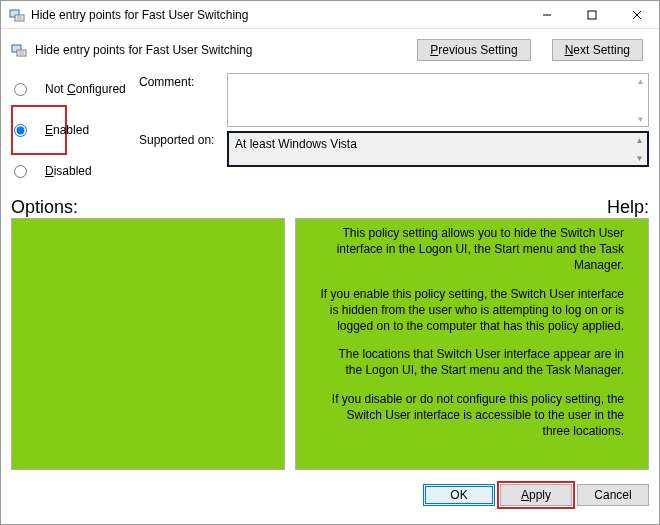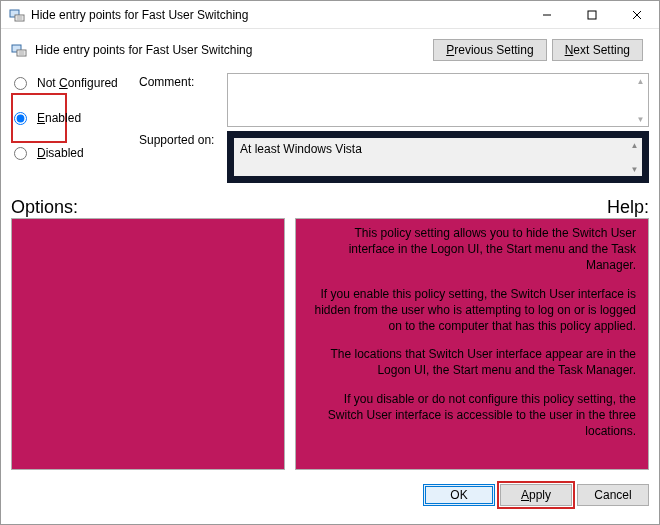--- a/index.html
+++ b/index.html
@@ -49,21 +49,21 @@
   }
   .header-row .icon {
     width: 16px; height: 16px; flex: none;
     display: inline-flex; align-items: center; justify-content: center;
   }
   .header-title {
     flex: 1;
     font-size: 12px;
   }
   .nav-btns {
-    display: flex; gap: 5px;
+    display: flex; gap: 21px;
     margin-right: 6px;
   }
   .btn {
     background: #e1e1e1;
     border: 1px solid #adadad;
     padding: 3px 12px;
     font-family: inherit;
     font-size: 12px;
     cursor: default;
     min-width: 72px;
@@ -76,23 +76,23 @@
     align-items: flex-start;
     margin-top: 6px;
   }
   .radios {
     width: 128px;
     padding-top: 0px;
   }
   .radio-opt {
     display: flex;
     align-items: center;
-    gap: 8px;
+    gap: 16px;
     padding: 2px 3px;
-    margin: 1px 0;
+    margin: 7px 0;
     font-size: 12px;
   }
   .radio-opt input { margin: 0 2px 0 0; }
   .radio-opt.highlight {
     border: 2px solid #d02626;
     padding: 16px 1px;
     width: 56px;
   }
   .kv-row {
     display: flex;
@@ -110,22 +110,22 @@
     height: 54px;
     border: 1px solid #b0b0b0;
     background: #fff;
     position: relative;
     padding: 4px 16px 4px 4px;
     font-size: 12px;
     overflow: hidden;
   }
   .supported-box {
     flex: 1;
-    height: 52px;
-    border: 7px solid #0f172a;
+    height: 36px;
+    border: 2px solid #0f172a;
     background: #f0f0f0;
     position: relative;
     padding: 4px 16px 4px 6px;
     font-size: 12px;
     color: #000;
   }
   .scroll-arrows {
     position: absolute;
     right: 0; top: 0; bottom: 0;
     width: 15px;
@@ -146,23 +146,23 @@
     padding-bottom: 4px;
   }
   .panel-col { display: flex; flex-direction: column; }
   .panel-col.left { width: 274px; }
   .panel-col.right { flex: 1; text-align: right; }
   .panel-label {
     font-size: 18px;
   }
   .panel-box {
     border: 1px solid #b0b0b0;
-    background: #be185d;
+    background: #84cc16;
     height: 252px;
-    padding: 6px 12px;
+    padding: 6px 24px;
     font-size: 12px;
     line-height: 1.35;
     overflow: hidden;
   }
   .panel-box p { margin: 0 0 12px 0; }
   .button-row {
     display: flex;
     justify-content: flex-end;
     gap: 5px;
     padding: 10px 10px 10px 0;

